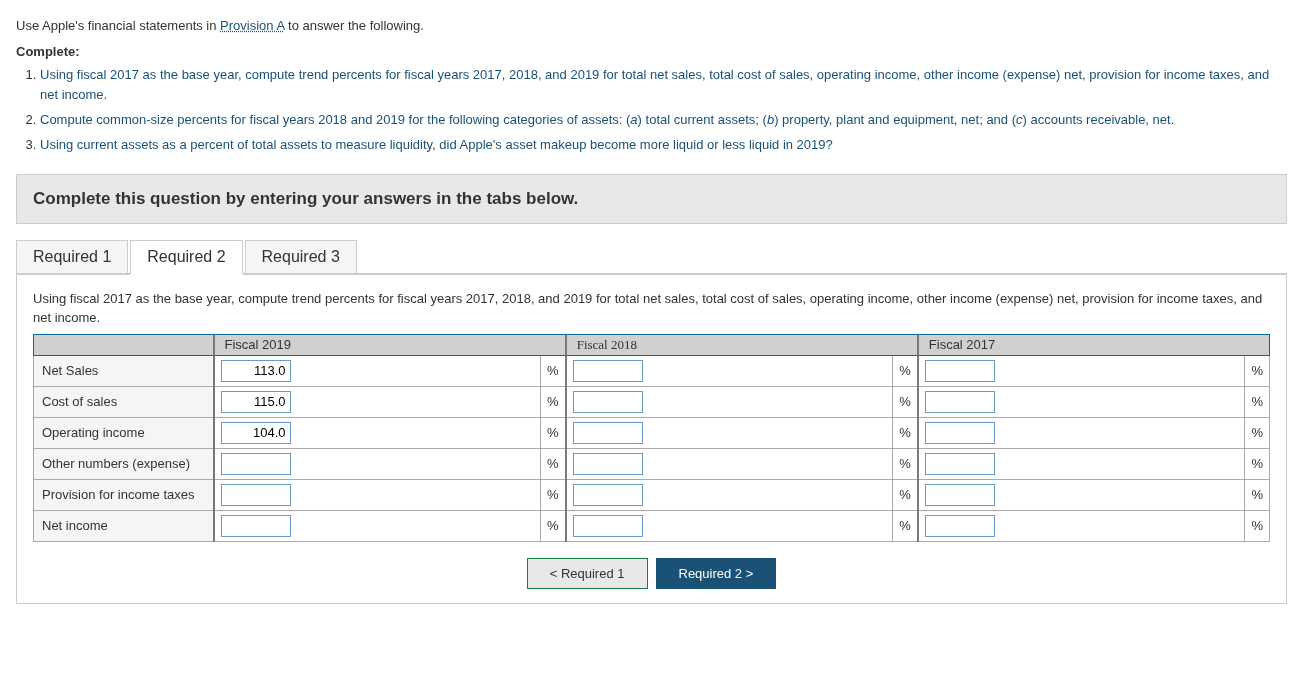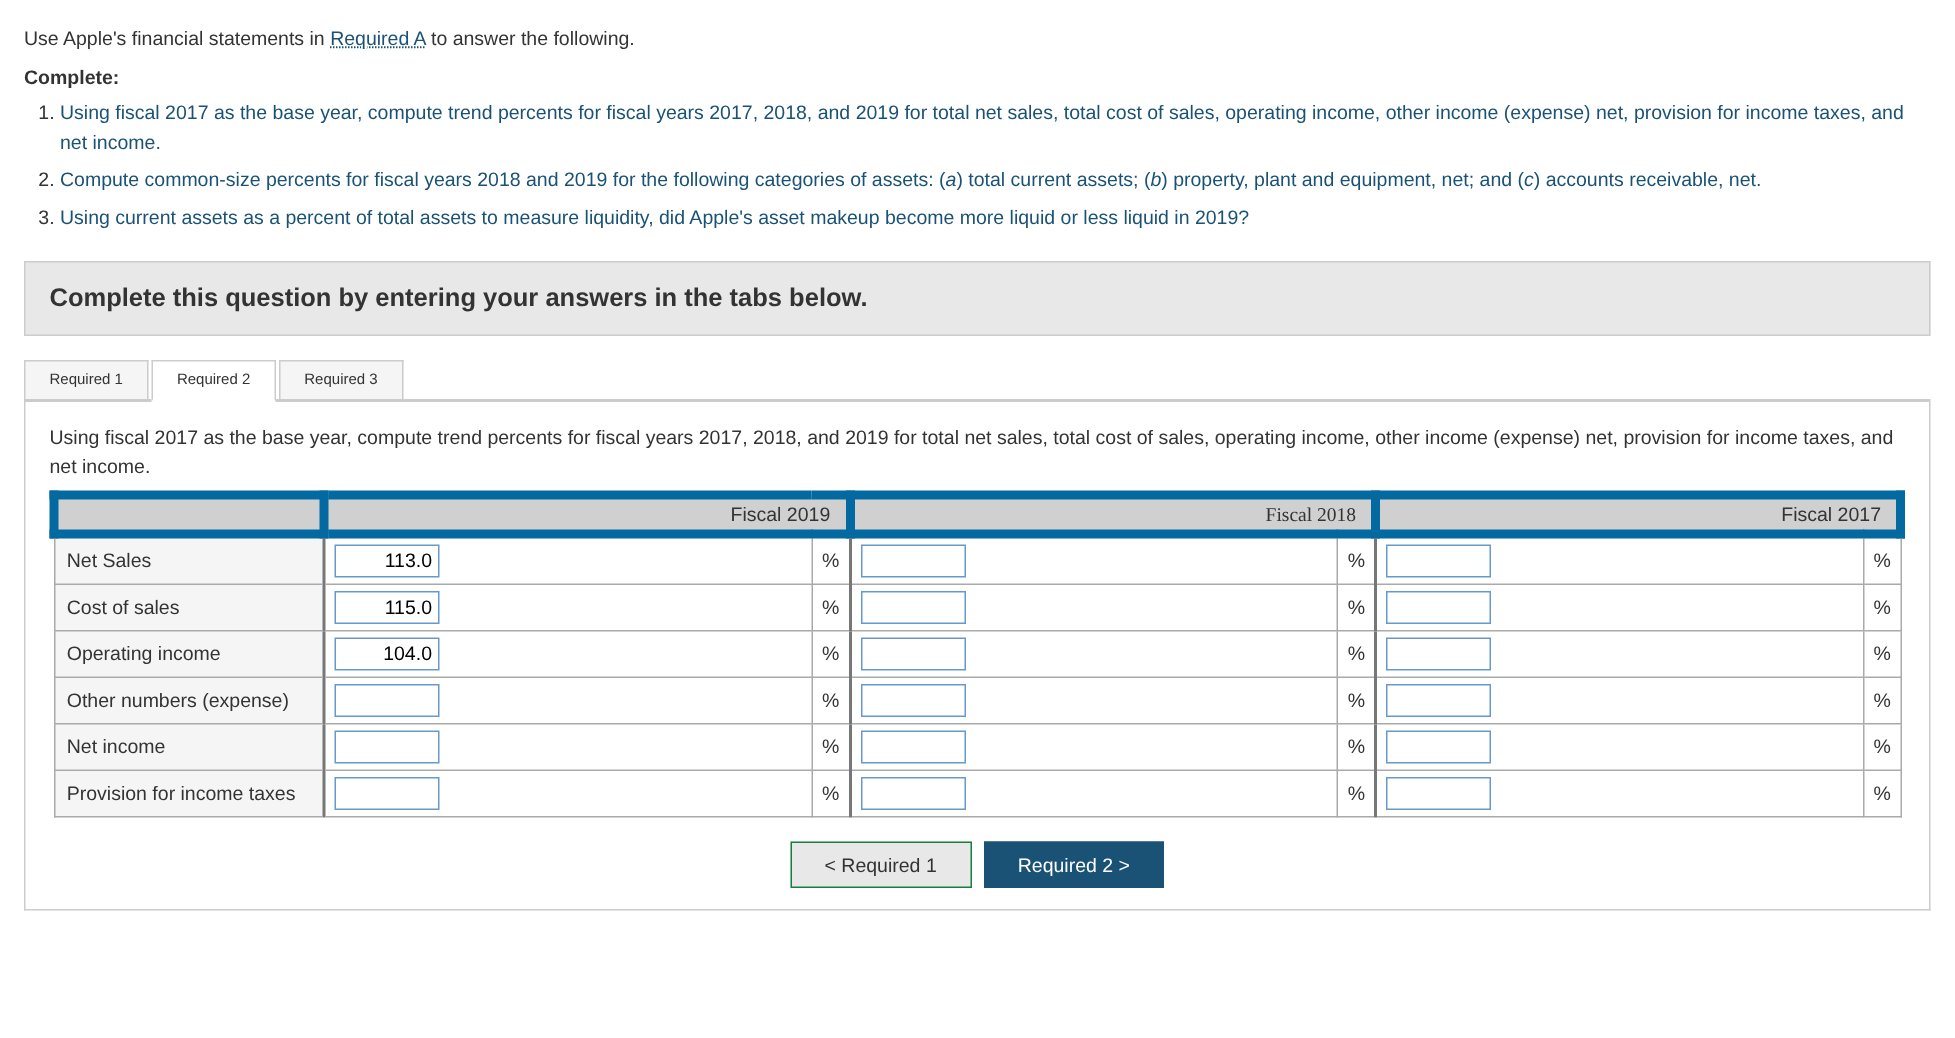--- a/index.html
+++ b/index.html
@@ -45,21 +45,21 @@
       display: flex;
       border-bottom: 2px solid #ccc;
       margin-top: 16px;
     }
     .tab {
       padding: 7px 16px;
       border: 1px solid #ccc;
       border-bottom: none;
       cursor: pointer;
       background: #f5f5f5;
-      font-size: 10px;
+      font-size: 16px;
       margin-right: 2px;
     }
     .tab.active {
       background: #fff;
       border-bottom: 2px solid #fff;
       margin-bottom: -2px;
       font-weight: normal;
     }
     .tab-content {
       border: 1px solid #ccc;
@@ -77,23 +77,23 @@
       font-size: 13px;
       margin-bottom: 12px;
     }
     .data-table {
       width: 100%;
       border-collapse: collapse;
       font-size: 13px;
     }
     .data-table th {
       background: #d0d0d0;
-      border: 6px solid #0369a1;
+      border: 1px solid #0369a1;
       padding: 2px 10px;
-      text-align: right;
+      text-align: left;
       font-weight: normal;
     }
     .data-table td {
       border: 1px solid #aaa;
       padding: 4px 6px;
       vertical-align: middle;
     }
     .data-table td:first-child {
       background: #f5f5f5;
       font-weight: normal;
@@ -128,21 +128,21 @@
     .nav-btn.next {
       background: #1a5276;
       color: #fff;
       border-color: #1a5276;
     }
   </style>
 </head>
 <body>
 
 <p class="intro-text">
-  <span>Use Apple's financial statements in </span><a href="#">Required A</a><span> to answer the following.</span>
+  <span>Use Apple's financial statements in </span><a href="#">Provision A</a><span> to answer the following.</span>
 </p>
 
 <p class="required-header">Complete:</p>
 
 <ol class="requirements-list">
   <li>
     <span class="blue">Using fiscal 2017 as the base year, compute trend percents for fiscal years 2017, 2018, and 2019 for total net sales, total cost of sales, operating income, other income (expense) net, provision for income taxes, and net income.</span>
   </li>
   <li>
     <span class="blue">Compute common-size percents for fiscal years 2018 and 2019 for the following categories of assets: (<em>a</em>) total current assets; (<em>b</em>) property, plant and equipment, net; and (<em>c</em>) accounts receivable, net.</span>
@@ -205,30 +205,30 @@
         <tr>
           <td>Other numbers (expense)</td>
           <td style="border-left: 2px solid rgb(119, 119, 119);"><input type="text" class="cell-input" style=""></td>
           <td style="width: 20px;">%</td>
           <td style="border-left: 2px solid rgb(119, 119, 119);"><input type="text" class="cell-input" style=""></td>
           <td style="width: 20px;">%</td>
           <td style="border-left: 2px solid rgb(119, 119, 119);"><input type="text" class="cell-input" style=""></td>
           <td style="width: 20px;">%</td>
         </tr>
         <tr>
+          <td>Provision for income taxes</td>
+          <td style="border-left: 2px solid rgb(119, 119, 119);"><input type="text" class="cell-input" style=""></td>
+          <td style="width: 20px;">%</td>
+          <td style="border-left: 2px solid rgb(119, 119, 119);"><input type="text" class="cell-input" style=""></td>
+          <td style="width: 20px;">%</td>
+          <td style="border-left: 2px solid rgb(119, 119, 119);"><input type="text" class="cell-input" style=""></td>
+          <td style="width: 20px;">%</td>
+        </tr>
+        <tr>
           <td>Net income</td>
-          <td style="border-left: 2px solid rgb(119, 119, 119);"><input type="text" class="cell-input" style=""></td>
-          <td style="width: 20px;">%</td>
-          <td style="border-left: 2px solid rgb(119, 119, 119);"><input type="text" class="cell-input" style=""></td>
-          <td style="width: 20px;">%</td>
-          <td style="border-left: 2px solid rgb(119, 119, 119);"><input type="text" class="cell-input" style=""></td>
-          <td style="width: 20px;">%</td>
-        </tr>
-        <tr>
-          <td>Provision for income taxes</td>
           <td style="border-left: 2px solid rgb(119, 119, 119);"><input type="text" class="cell-input" style=""></td>
           <td style="width: 20px;">%</td>
           <td style="border-left: 2px solid rgb(119, 119, 119);"><input type="text" class="cell-input" style=""></td>
           <td style="width: 20px;">%</td>
           <td style="border-left: 2px solid rgb(119, 119, 119);"><input type="text" class="cell-input" style=""></td>
           <td style="width: 20px;">%</td>
         </tr>
       </tbody>
   </table>
 

